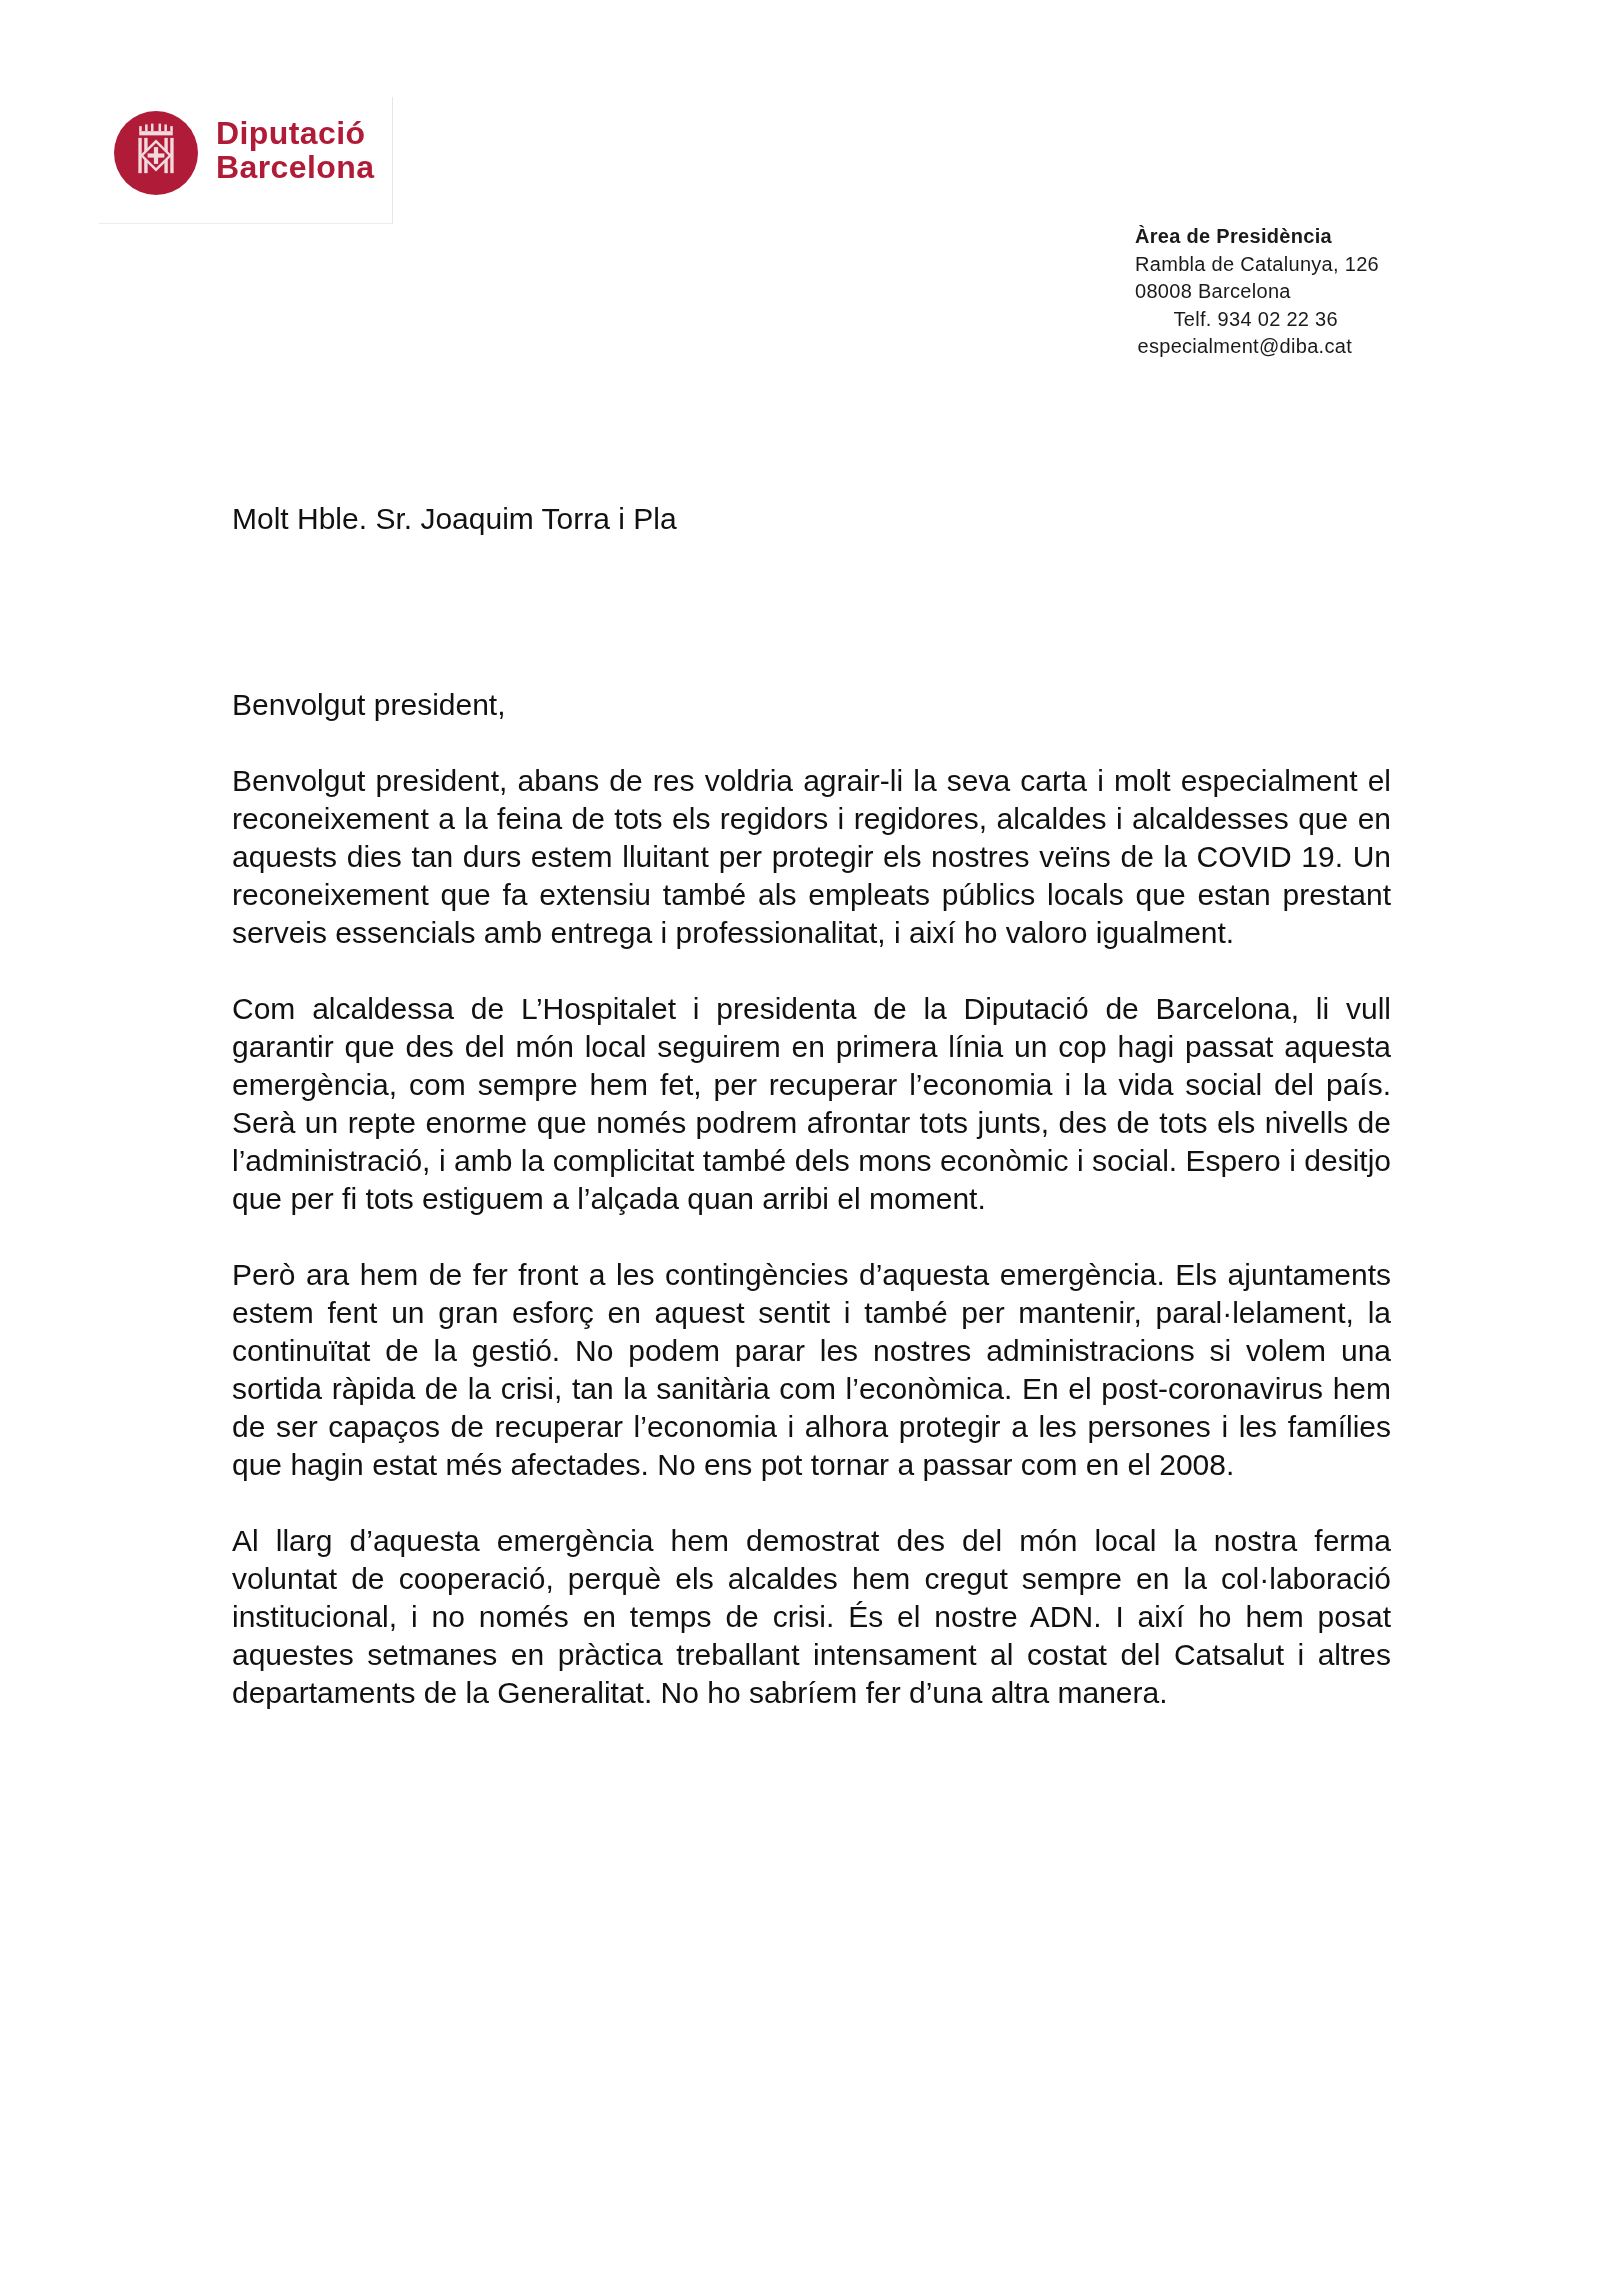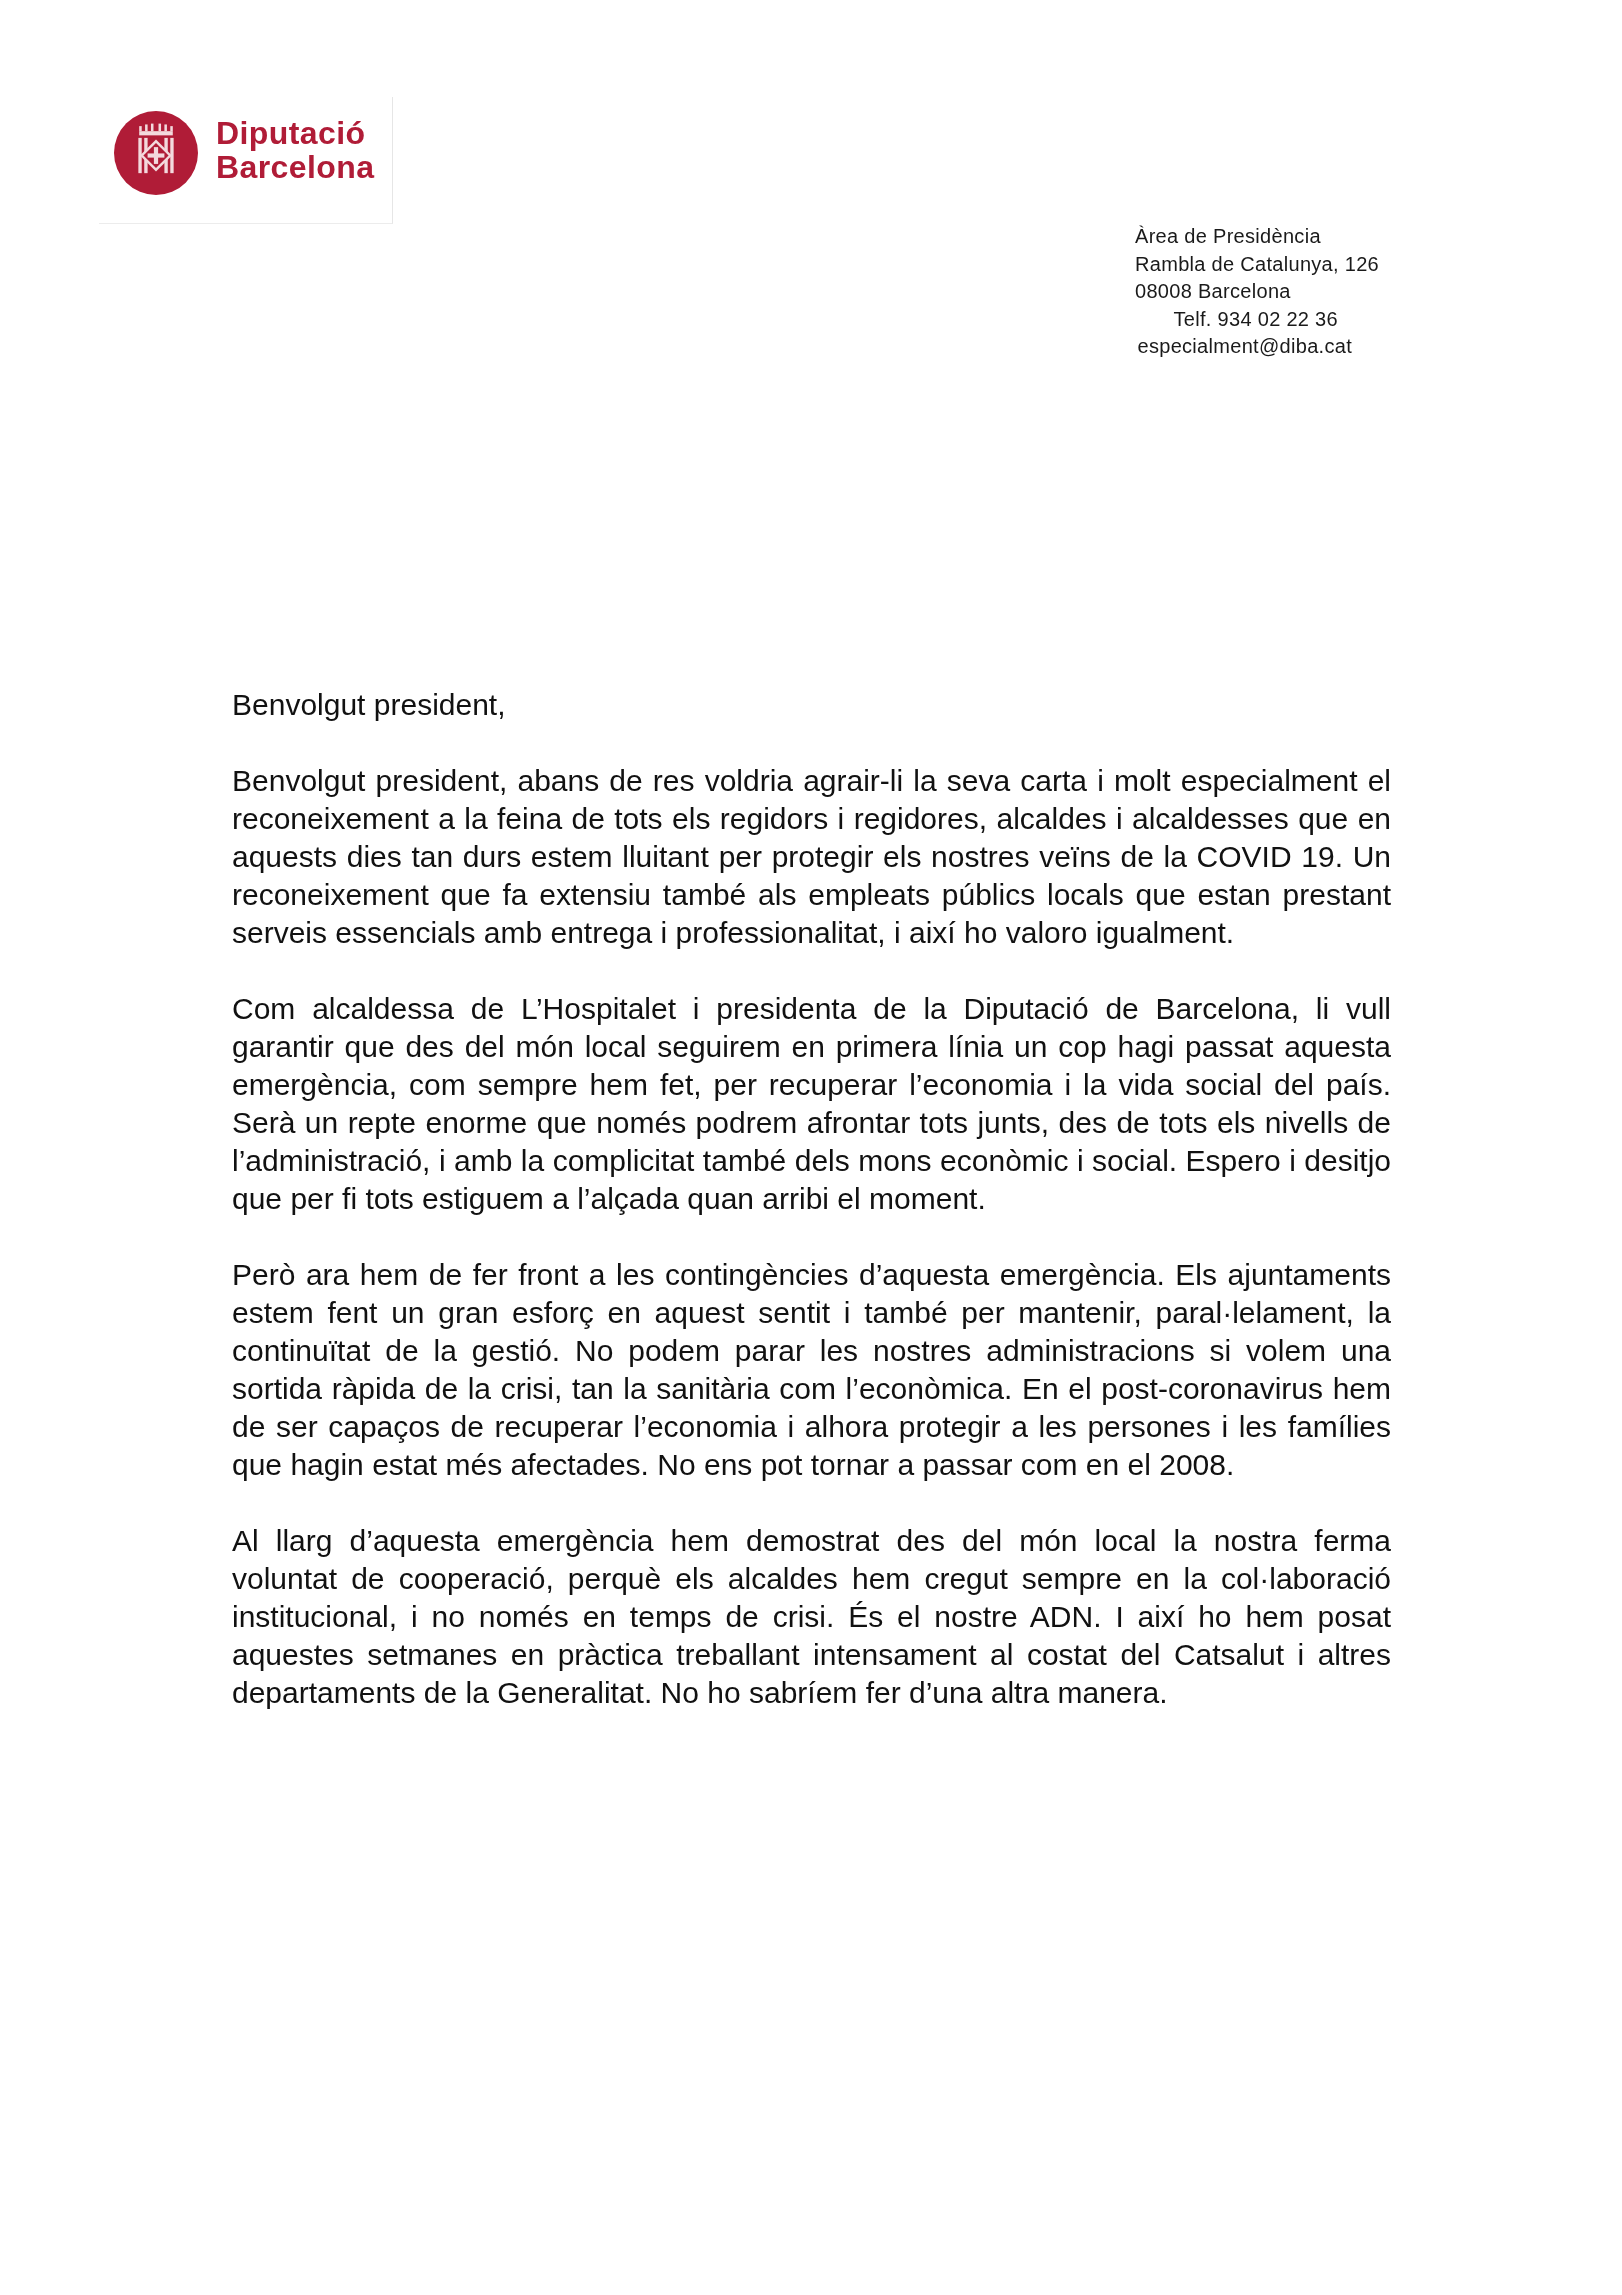--- a/index.html
+++ b/index.html
@@ -17,21 +17,21 @@
     font-size: 32px; line-height: 34px; color: #b01c37; letter-spacing: 0.4px;
   }
   .logo-text div { white-space: nowrap; }
 
   .address {
     position: absolute; left: 1135px; top: 223px;
     font-family: "Liberation Sans", sans-serif; font-size: 20px; line-height: 27.5px;
     color: #1a1a1a; letter-spacing: 0.3px;
   }
   .address div { white-space: nowrap; }
-  .address .dept { font-weight: normal; }
+  .address .dept { font-weight: bold; }
   .address .tel { margin-left: -2.5px; text-align: center; }
   .address .mail { margin-left: 2.5px; }
 
   .recipient {
     position: absolute; left: 232px; top: 500px;
     font-family: "Liberation Sans", sans-serif; font-size: 30px; line-height: 38px; color: #111;
   }
   .recipient div { white-space: nowrap; }
 
   .body-text {
@@ -78,20 +78,21 @@
 
 <div class="address">
   <div class="dept">Àrea de Presidència</div>
   <div>Rambla de Catalunya, 126</div>
   <div>08008 Barcelona</div>
   <div class="tel">Telf. 934 02 22 36</div>
   <div class="mail">especialment@diba.cat</div>
 </div>
 
 <div class="recipient">
+  <div>Molt Hble. Sr. Joaquim Torra i Pla</div>
 </div>
 
 <div class="body-text">
   <p class="salutation">Benvolgut president,</p>
   <p>Benvolgut president, abans de res voldria agrair-li la seva carta i molt especialment el reconeixement a la feina de tots els regidors i regidores, alcaldes i alcaldesses que en aquests dies tan durs estem lluitant per protegir els nostres veïns de la COVID 19. Un reconeixement que fa extensiu també als empleats públics locals que estan prestant serveis essencials amb entrega i professionalitat, i així ho valoro igualment.</p>
   <p>Com alcaldessa de L’Hospitalet i presidenta de la Diputació de Barcelona, li vull garantir que des del món local seguirem en primera línia un cop hagi passat aquesta emergència, com sempre hem fet, per recuperar l’economia i la vida social del país. Serà un repte enorme que només podrem afrontar tots junts, des de tots els nivells de l’administració, i amb la complicitat també dels mons econòmic i social. Espero i desitjo que per fi tots estiguem a l’alçada quan arribi el moment.</p>
   <p>Però ara hem de fer front a les contingències d’aquesta emergència. Els ajuntaments estem fent un gran esforç en aquest sentit i també per mantenir, paral·lelament, la continuïtat de la gestió. No podem parar les nostres administracions si volem una  sortida ràpida de la crisi, tan la sanitària com l’econòmica. En el post-coronavirus hem de ser capaços de recuperar l’economia i alhora protegir a les persones i les famílies que hagin estat més afectades. No ens pot tornar a passar com en el 2008.</p>
   <p>Al llarg d’aquesta emergència hem demostrat des del món local la nostra ferma voluntat de cooperació, perquè els alcaldes hem cregut sempre en la col·laboració institucional, i no només en temps de crisi. És el nostre ADN. I així ho hem posat aquestes setmanes en pràctica treballant intensament al costat del Catsalut i altres departaments de la Generalitat. No ho sabríem fer d’una altra manera.</p>
 </div>
 

